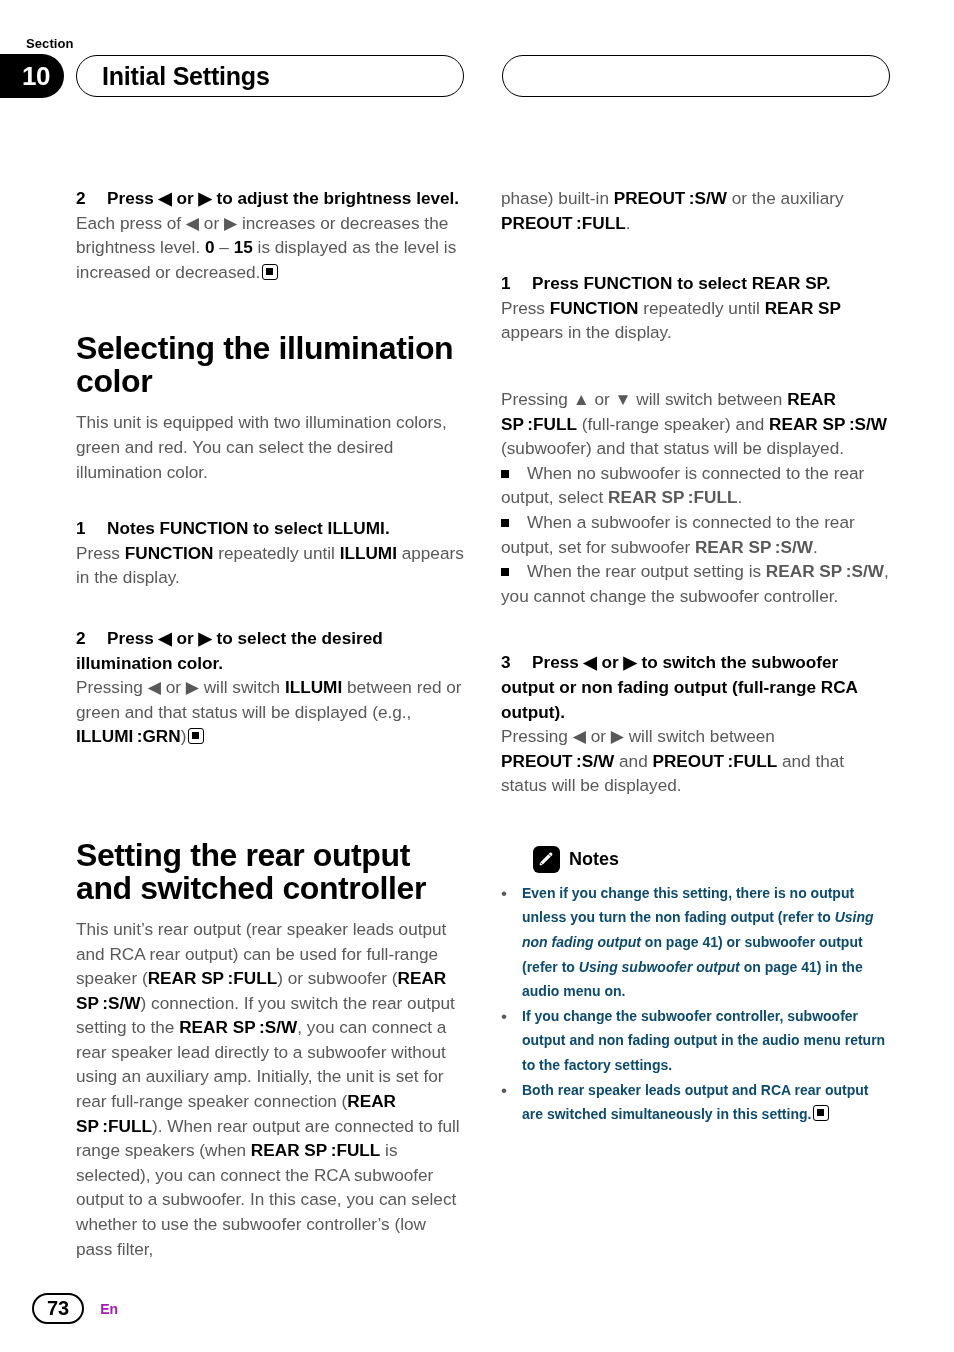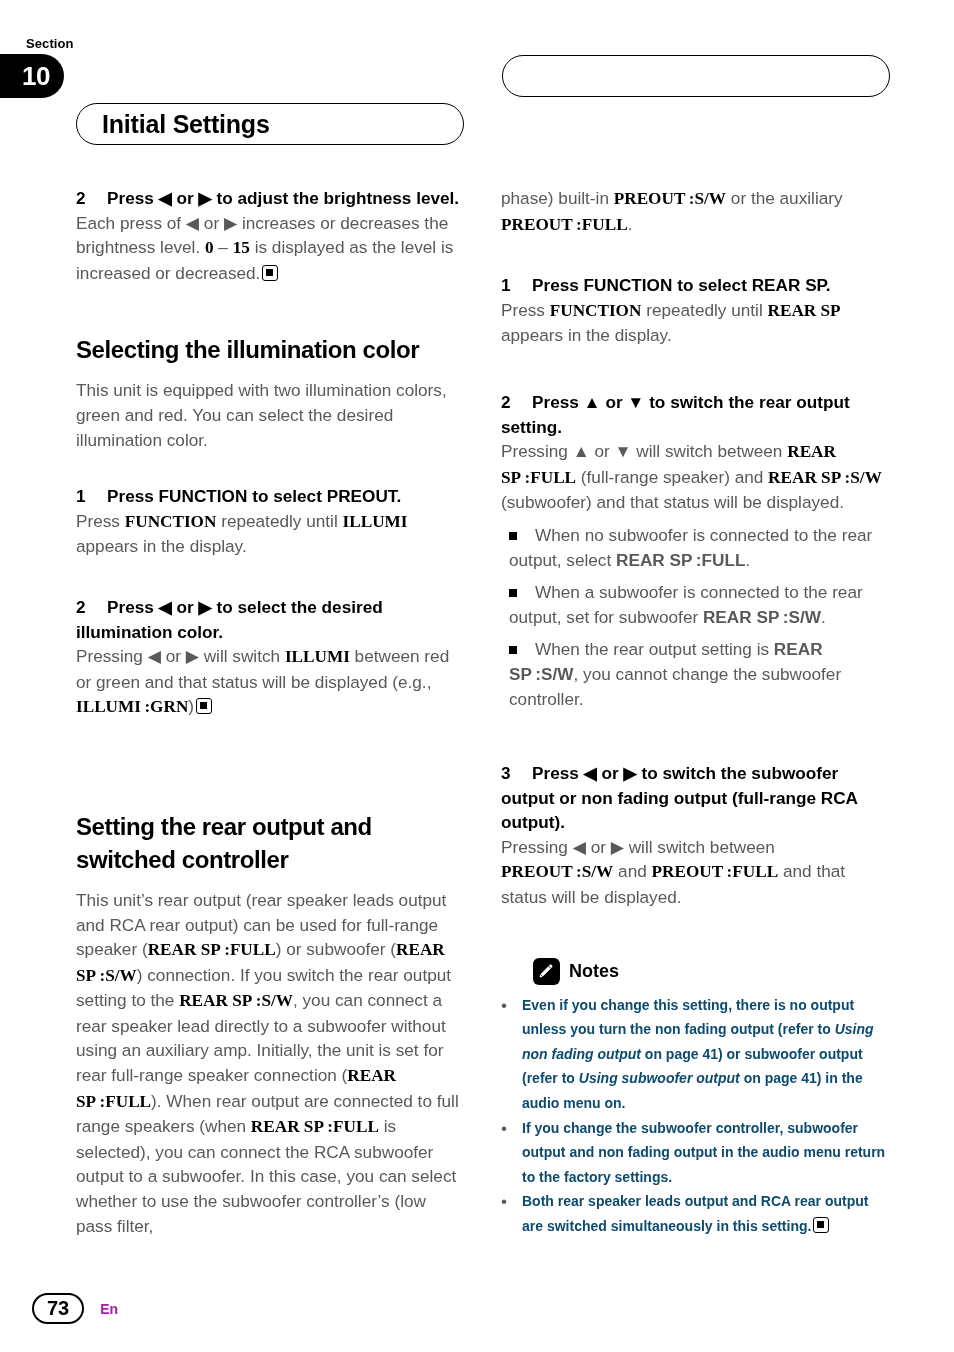--- a/index.html
+++ b/index.html
@@ -56,21 +56,20 @@
     height: 42px;
     border: 1.6px solid #000;
     border-radius: 21px;
     box-sizing: border-box;
     display: flex;
     align-items: center;
   }
   .header-pill.left {
     left: 76px;
     width: 388px;
-    margin-top: 48px;
   }
   .header-pill.right {
     left: 502px;
     width: 388px;
   }
   .header-pill-title {
     font-size: 25px;
     font-weight: bold;
     color: #000;
     padding-left: 25px;
@@ -86,25 +85,25 @@
   .column.left  { left: 76px; }
   .column.right { left: 501px; }
 
   
   .body-text {
     font-size: 17.2px;
     line-height: 24.6px;
     color: #595959;
     margin: 0;
   }
-  .body-text b, .step-body b { color: #000; font-weight: bold; font-family: Liberation Serif, serif; }
+  .body-text b, .step-body b { color: #000; font-weight: bold; }
   .body-text i, .note-text i { font-style: italic; }
 
   .section-title {
-    font-size: 24px;
+    font-size: 32px;
     line-height: 33px;
     font-weight: bold;
     color: #000;
     margin: 0;
     letter-spacing: -0.4px;
   }
 
   .step {
     margin: 0;
   }
@@ -124,21 +123,21 @@
     line-height: 24.6px;
     color: #595959;
     margin: 0;
   }
 
   
   .sq-item {
     font-size: 17.2px;
     line-height: 24.6px;
     color: #595959;
-    margin: 8px;
+    margin: 0;
     text-indent: 0;
   }
   .sq-mark {
     display: inline-block;
     width: 26px;
     color: #000;
   }
   .sq-mark::before {
     content: "";
     display: inline-block;
@@ -271,21 +270,21 @@
 
   <h2 class="section-title">Selecting the illumination color</h2>
   <div class="sp-12"></div>
   <p class="body-text">This unit is equipped with two illumination colors, green and red. You can select the desired illumination color.</p>
 
   <div class="sp-24"></div>
     <div class="sp-8"></div>
 
   <div class="step">
     <p class="step-head">
-      <span class="step-num">1</span><span>Press FUNCTION to select PREOUT.</span>
+      <span class="step-num">1</span><span>Notes FUNCTION to select ILLUMI.</span>
     </p>
     <p class="step-body">Press <b>FUNCTION</b> repeatedly until <b>ILLUMI</b> appears in the display.</p>
   </div>
 
   <div class="sp-24"></div>
     <div class="sp-12"></div>
 
   <div class="step">
     <p class="step-head">
       <span class="step-num">2</span><span>Press ◀ or ▶ to select the desired illumination color.</span>
@@ -315,23 +314,20 @@
     <p class="step-head">
       <span class="step-num">1</span><span>Press FUNCTION to select REAR SP.</span>
     </p>
     <p class="step-body">Press <b>FUNCTION</b> repeatedly until <b>REAR SP</b> appears in the display.</p>
   </div>
 
   <div class="sp-24"></div>
     <div class="sp-18"></div>
 
   <div class="step">
-    <p class="step-head">
-      <span class="step-num">2</span><span>Press ▲ or ▼ to switch the rear output setting.</span>
-    </p>
     <p class="step-body">Pressing ▲ or ▼ will switch between <b>REAR SP :FULL</b> (full-range speaker) and <b>REAR SP :S/W</b> (subwoofer) and that status will be displayed.</p>
     <div>
       <p class="sq-item"><span class="sq-mark"></span><span>When no subwoofer is connected to the rear output, select <b>REAR SP :FULL</b>.</span></p>
       <p class="sq-item"><span class="sq-mark"></span><span>When a subwoofer is connected to the rear output, set for subwoofer <b>REAR SP :S/W</b>.</span></p>
       <p class="sq-item"><span class="sq-mark"></span><span>When the rear output setting is <b>REAR SP :S/W</b>, you cannot change the subwoofer controller.</span></p>
     </div>
   </div>
 
   <div class="sp-24"></div>
     <div class="sp-18"></div>

